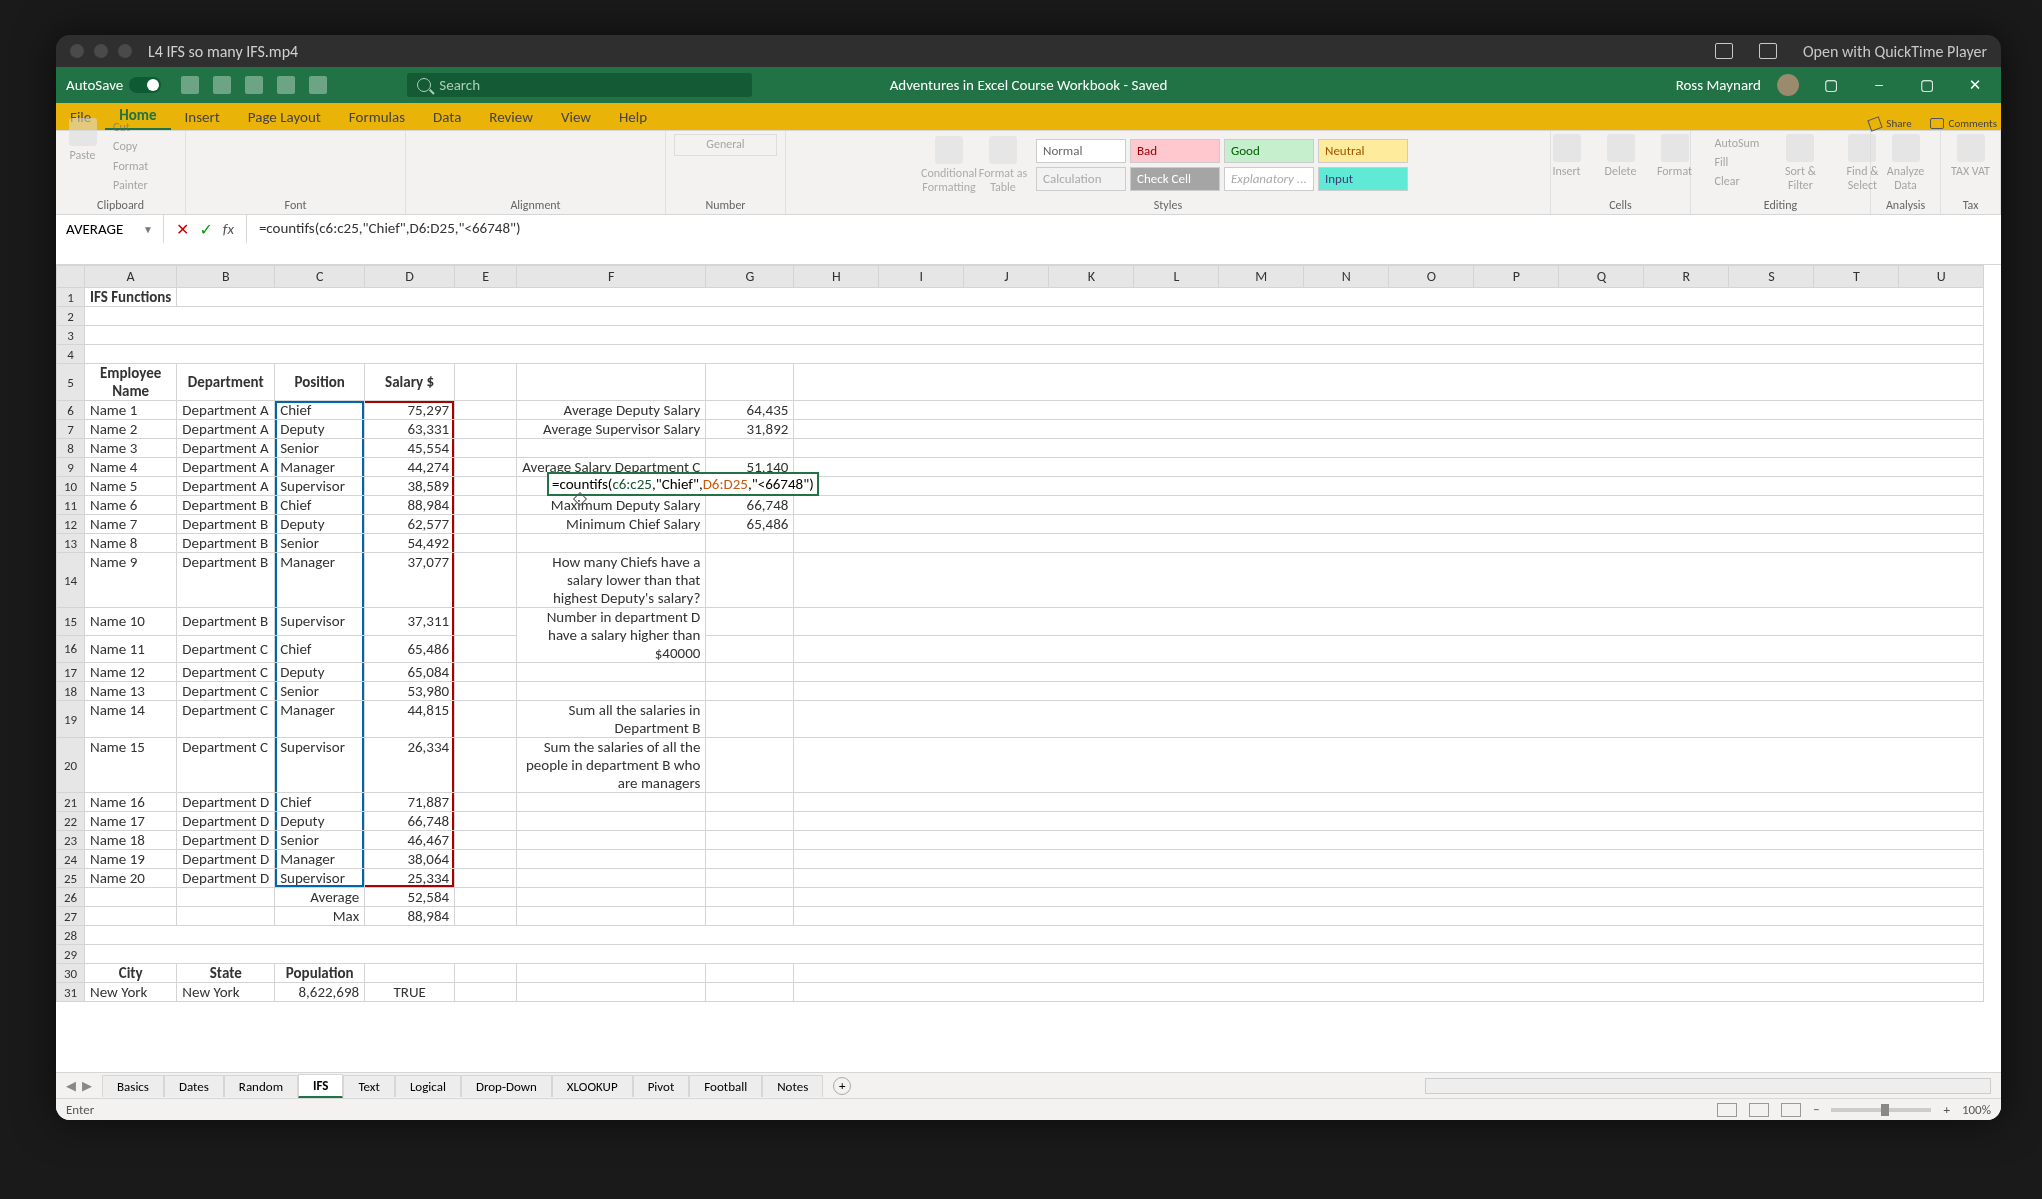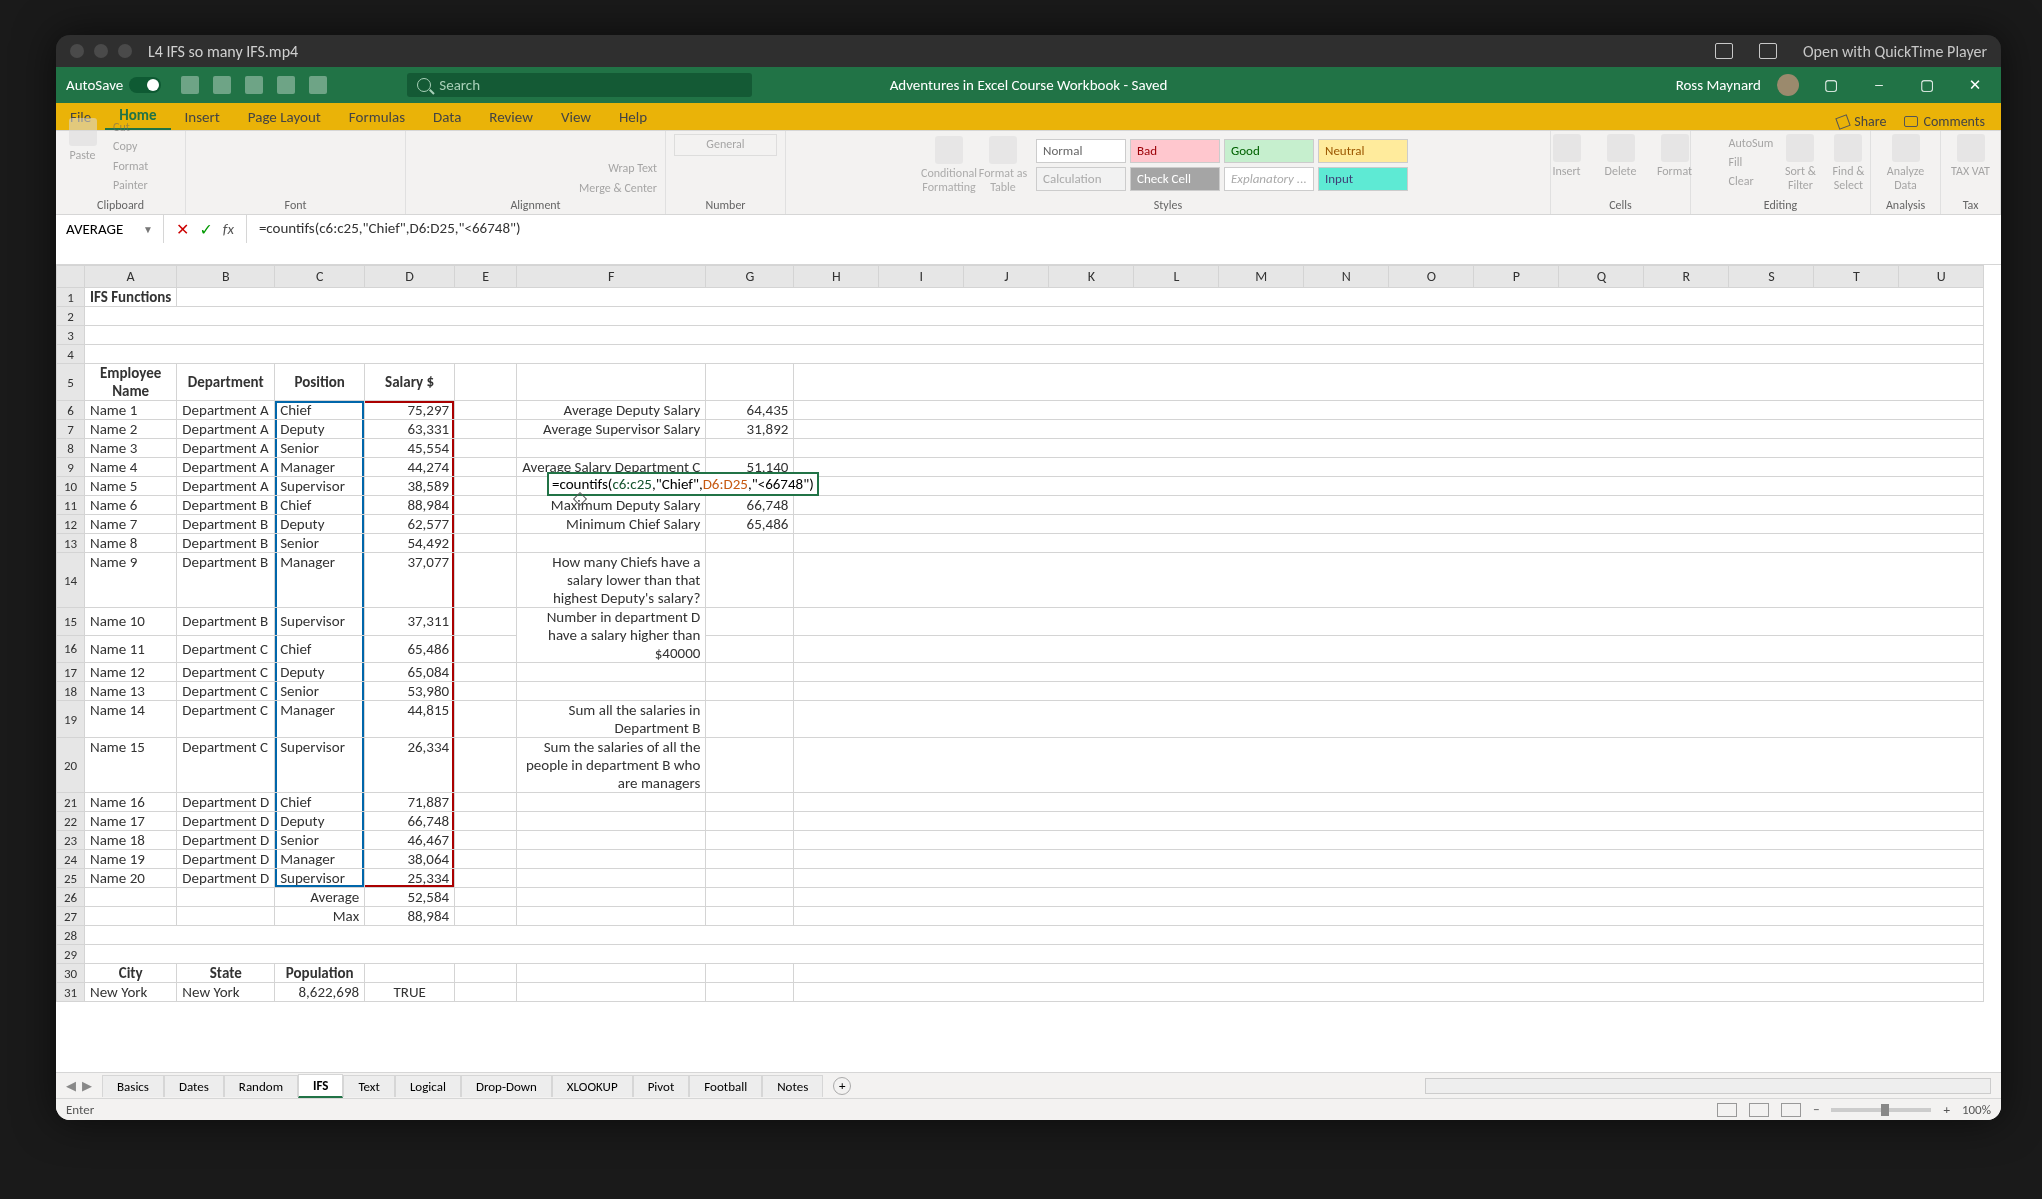--- a/index.html
+++ b/index.html
@@ -30,21 +30,21 @@
 .searchbox .sicon { width: 14px; height: 14px; border: 1.6px solid #a8d0b8; border-radius: 50%; position: relative; }
 .searchbox .sicon::after { content: ""; position: absolute; width: 6px; height: 1.6px; background: #a8d0b8; transform: rotate(45deg); left: 11px; top: 12px; }
 .xl-userright { margin-left: auto; display: flex; align-items: center; gap: 16px; padding-right: 10px; }
 .avatar { width: 22px; height: 22px; border-radius: 50%; background: #9b8a6d; }
 .winbtn { width: 32px; text-align: center; }
 
 
 .ribbon-tabs { background: #eab308; height: 28px; display: flex; align-items: flex-end; border-bottom: 1px solid #d6d6d6; font-size: 15px; color: #444; }
 .ribbon-tabs .tab { padding: 4px 14px; }
 .ribbon-tabs .tab.active { border-bottom: 2.5px solid #217346; color: #217346; font-weight: 600; }
-.ribbon-right { margin-left: auto; display: flex; gap: 18px; padding-right: 16px; font-size: 14px; }
+.ribbon-right { margin-left: auto; display: flex; gap: 18px; padding-right: 4px; font-size: 11px; }
 .ribbon-right span { display:flex; align-items:center; gap:5px; }
 .share-ico { width: 12px; height: 12px; border: 1px solid #555; transform: rotate(-20deg); }
 .comment-ico { width: 14px; height: 11px; border: 1px solid #555; border-radius: 2px; }
 
 
 .ribbon { background: #f3f2f1; height: 84px; display: flex; border-bottom: 1px solid #d6d6d6; font-size: 12px; color: #666; }
 .rgroup { border-right: 1px solid #e0e0e0; padding: 3px 8px 2px; display: flex; flex-direction: column; justify-content: flex-end; align-items: center; text-align: center; position: relative; }
 .rgroup .lbl { font-size: 12px; margin-top: auto; color: #666; padding-top: 3px; }
 .rgroup .body { flex: 1; display: flex; align-items:flex-start; gap: 12px; opacity: .55; }
 .rbtn { display: flex; flex-direction: column; align-items: center; gap: 2px; width: 42px; }
@@ -193,24 +193,20 @@
             <div>Format Painter</div>
           </div>
         </div>
         <div class="lbl">Clipboard</div>
       </div>
       <div class="rgroup" style="width:220px">
           <div class="body"></div>
           <div class="lbl">Font</div>
         </div>
       <div class="rgroup" style="width:260px">
-        <div class="body" style="justify-content:flex-end; width:100%; font-size:12px; flex-direction:column; align-items:flex-end; gap:6px;">
-          <div>Wrap Text</div>
-          <div>Merge &amp; Center</div>
-        </div>
         <div class="lbl">Alignment</div>
       </div>
       <div class="rgroup" style="width:120px">
         <div class="body" style="width:100%">
             <div style="width:100%; height:22px; border:1px solid #ccc; padding:2px 6px;">General</div>
           </div>
         <div class="lbl">Number</div>
       </div>
       <div class="rgroup" style="flex:1">
         <div class="body" style="opacity:1; align-items:center;">
@@ -254,21 +250,21 @@
               <div class="rtxt">Delete</div>
             </div>
           <div class="rbtn">
               <div class="rico"></div>
               <div class="rtxt">Format</div>
             </div>
         </div>
         <div class="lbl">Cells</div>
       </div>
       <div class="rgroup" style="width:180px">
-        <div class="body" style="font-size:12px; flex-direction:row; gap:6px;margin-left:37px;">
+        <div class="body" style="font-size:12px; flex-direction:row; gap:20px;margin-left:37px;">
           <div style="text-align:left; line-height:1.6">
             <div>AutoSum</div>
             <div>Fill</div>
             <div>Clear</div>
           </div>
           <div class="rbtn">
               <div class="rico"></div>
               <div class="rtxt" style="width:40px">Sort &amp; Filter</div>
             </div>
           <div class="rbtn">

